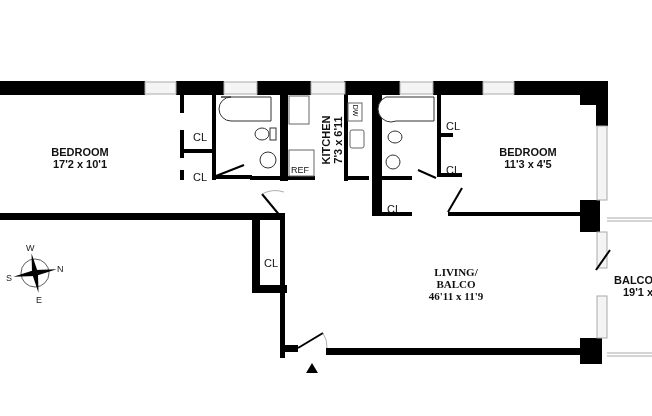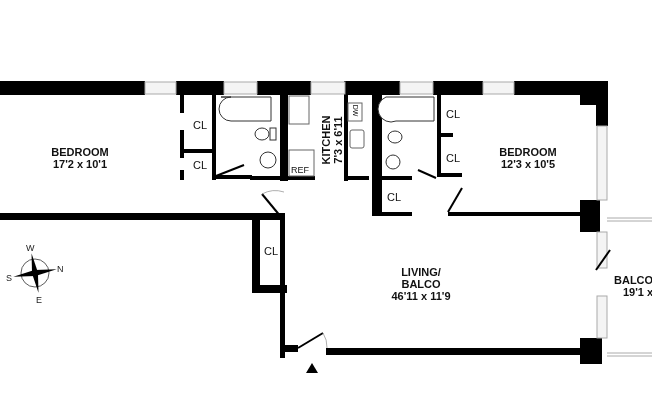--- a/index.html
+++ b/index.html
@@ -1,20 +1,20 @@
 <!DOCTYPE html>
 <html><head>
 <meta charset="utf-8">
 <style>
   html, body { margin:0; padding:0; background:#ffffff; }
   body { width:652px; height:416px; position:relative; overflow:hidden; font-family:"Liberation Sans", sans-serif; }
   #plan { position:absolute; left:0; top:0; width:652px; height:416px; }
   .lbl { position:absolute; color:#111; font-weight:bold; font-size:11px; line-height:12px; text-align:center; white-space:nowrap; }
   .lbl span { display:block; }
-  .cl { position:absolute; font-size:11px; color:#111; font-weight:normal; }
+  .cl { position:absolute; font-size:11px; color:#111; font-weight:normal;margin-top:12px; }
   .ref { position:absolute; font-size:9px; color:#111; }
   .dw { position:absolute; font-size:7px; color:#111; transform:rotate(90deg); }
   .vert { position:absolute; font-weight:bold; font-size:11px; line-height:12px; color:#111; transform:rotate(-90deg); transform-origin:center; white-space:nowrap; text-align:center; }
   .compass-l { position:absolute; font-size:9px; color:#222; }
 </style>
 </head>
 <body>
 
 <svg id="plan" viewBox="0 0 652 416" xmlns="http://www.w3.org/2000/svg">
 
@@ -126,24 +126,24 @@
   <span>17'2 x 10'1</span>
 </div>
 
 <div class="vert" style="left:296px; top:128px; width:72px;">
   <span style="display:block">KITCHEN</span>
   <span style="display:block">7'3 x 6'11</span>
 </div>
 
 <div class="lbl" style="left:488px; top:146px; width:80px;">
   <span>BEDROOM</span>
-  <span>12'3 x 10'5</span>
+  <span>11'3 x 4'5</span>
 </div>
 
-<div class="lbl" style="left:386px; top:266px; width:70px;">
+<div class="lbl" style="left:421px; top:266px; width:70px;font-family:Liberation Serif, serif;">
   <span>LIVING/</span>
   <span>BALCO</span>
   <span>46'11 x 11'9</span>
 </div>
 
 <div class="lbl" style="left:614px; top:274px; text-align:right;">
   <span>BALCO</span>
   <span>19'1 x</span>
 </div>
 

